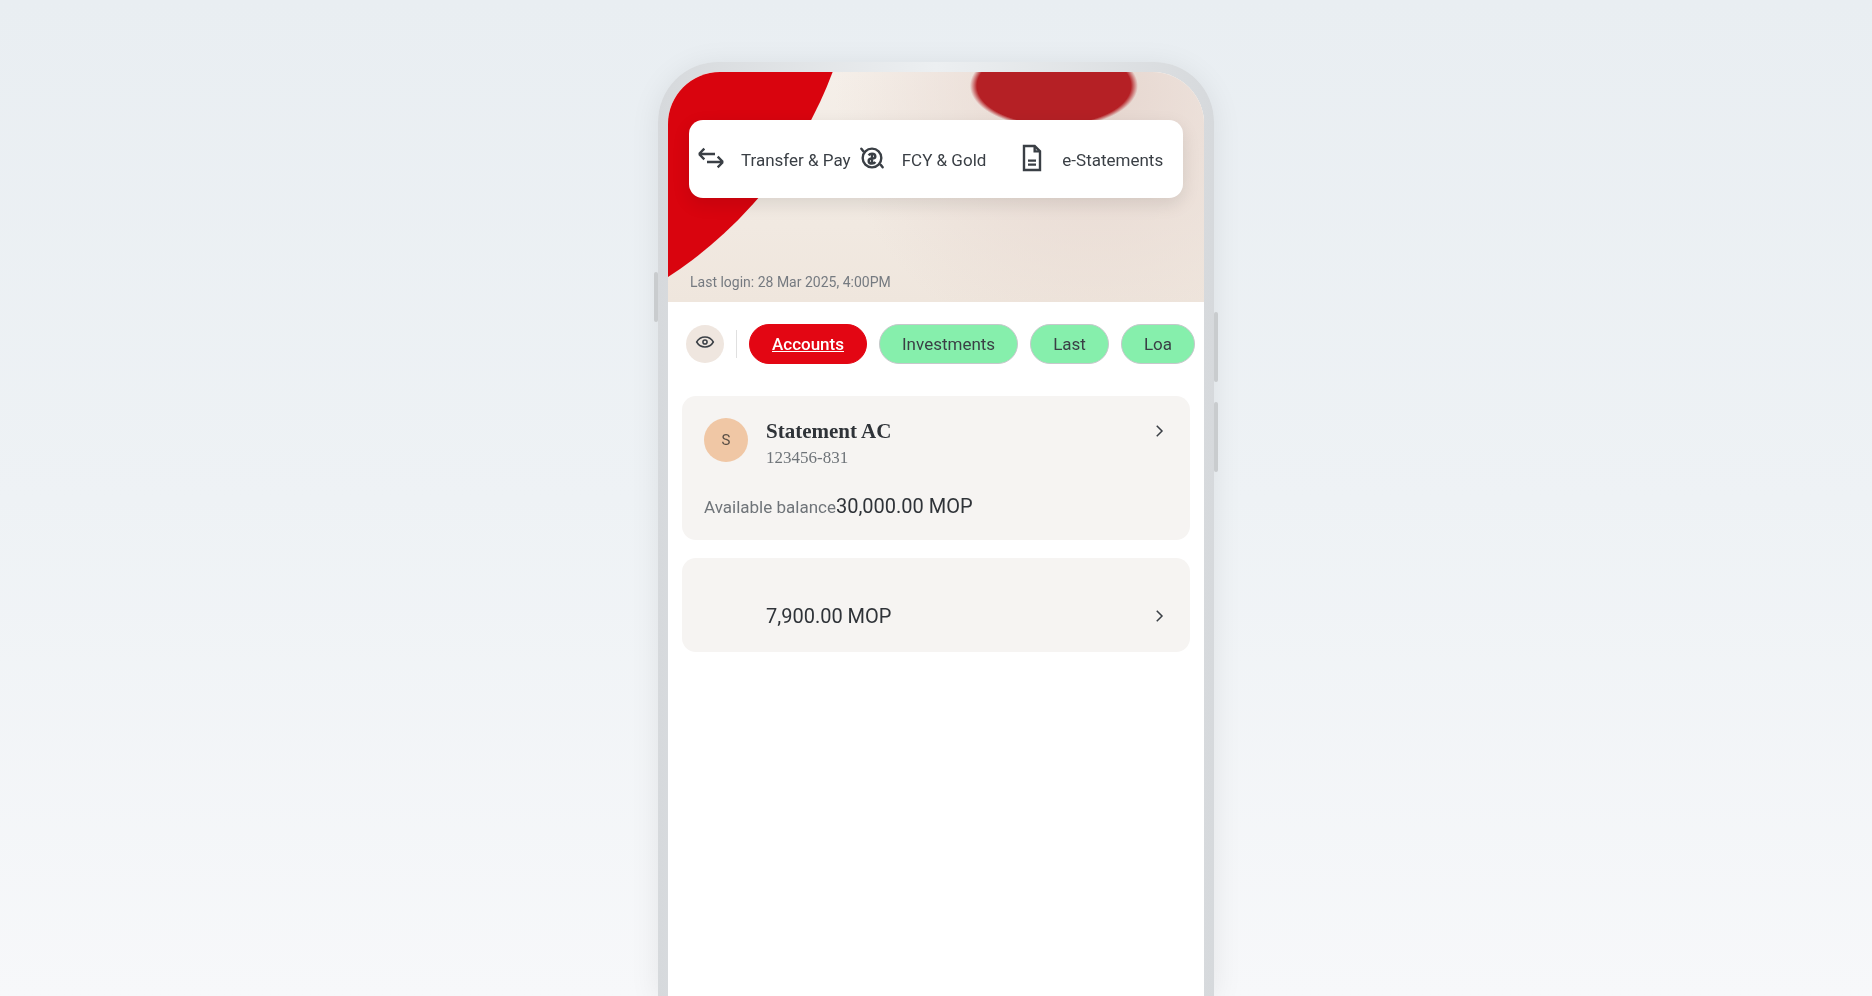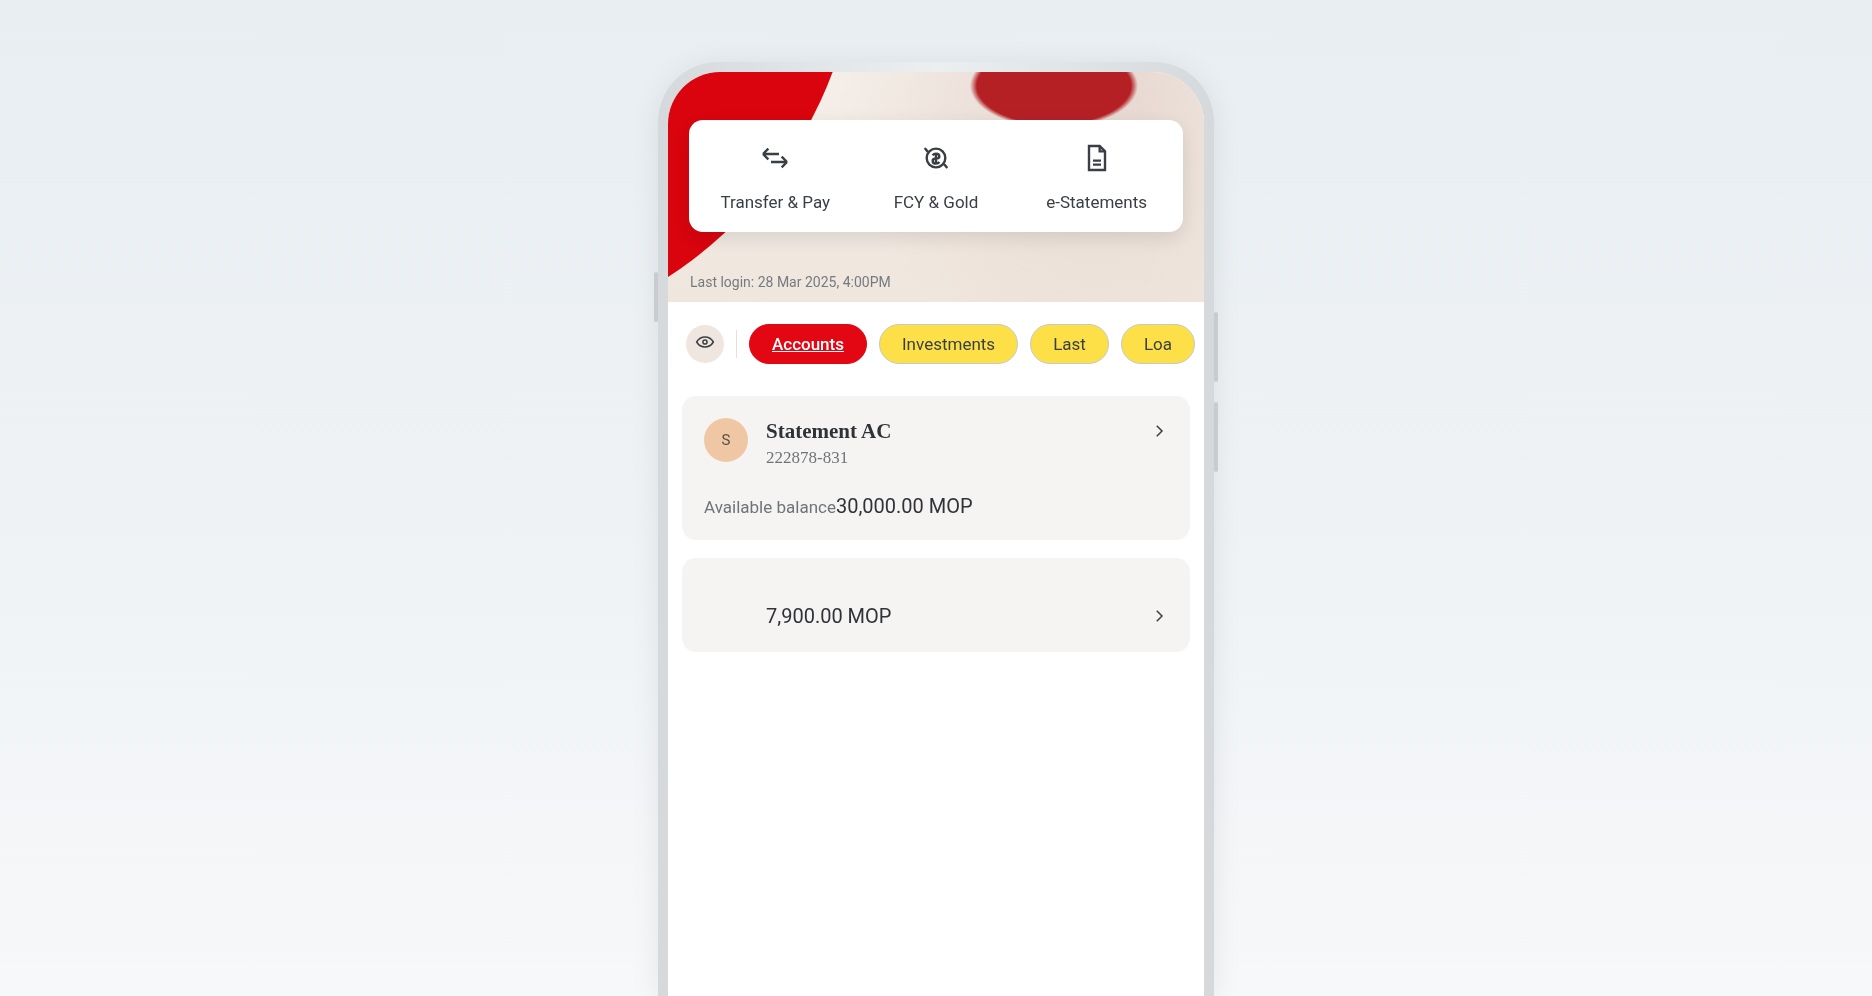--- a/index.html
+++ b/index.html
@@ -75,21 +75,21 @@
     top: 48px;
     background: #fff;
     border-radius: 14px;
     box-shadow: 0 6px 18px rgba(0,0,0,.10);
     display: flex;
     justify-content: space-around;
     padding: 22px 6px 20px;
   }
   .qa {
     display: flex;
-    flex-direction: column;
+    flex-direction: row;
     align-items: center;
     gap: 14px;
     flex: 1;
   }
   .qa svg { width: 32px; height: 32px; stroke: #3a3f45; fill: none; stroke-width: 1.8; }
   .qa-label { font-size: 17px; color: #3a3f45; }
 
   .last-login {
     position: absolute;
     left: 22px;
@@ -117,21 +117,21 @@
   .eye-btn svg { width: 20px; height: 20px; stroke: #3a3f45; stroke-width: 1.8; fill: none; }
   .tabs-divider {
     width: 1px; height: 28px; background: #e0e0e0; flex-shrink: 0;
   }
   .chip {
     padding: 9px 22px;
     border-radius: 999px;
     border: 1.5px solid #c6c8cb;
     font-size: 17px;
     color: #3a3f45;
-    background: #fde047;
+    background: #86efac;
     white-space: nowrap;
     flex-shrink: 0;
   }
   .chip.active {
     background: #e30613;
     border-color: #e30613;
     color: #fff;
     font-weight: 500;
     text-decoration: underline;
   }
@@ -241,21 +241,21 @@
       <div class="chip"><span>Loa</span></div>
     </div>
 
     <div class="accounts">
 
       <div class="acct-card">
         <div class="acct-head">
           <div class="avatar">S</div>
           <div class="acct-titles">
             <div class="acct-name">Statement AC</div>
-            <div class="acct-num">222878-831</div>
+            <div class="acct-num">123456-831</div>
           </div>
           <span class="chevron">
             <svg viewBox="0 0 24 24">
                 <path d="M9 5l7 7-7 7"></path>
               </svg>
           </span>
         </div>
         <div class="acct-balance-row">
           <span class="bal-label">Available balance</span>
           <span class="bal-value">30,000.00 MOP</span>

